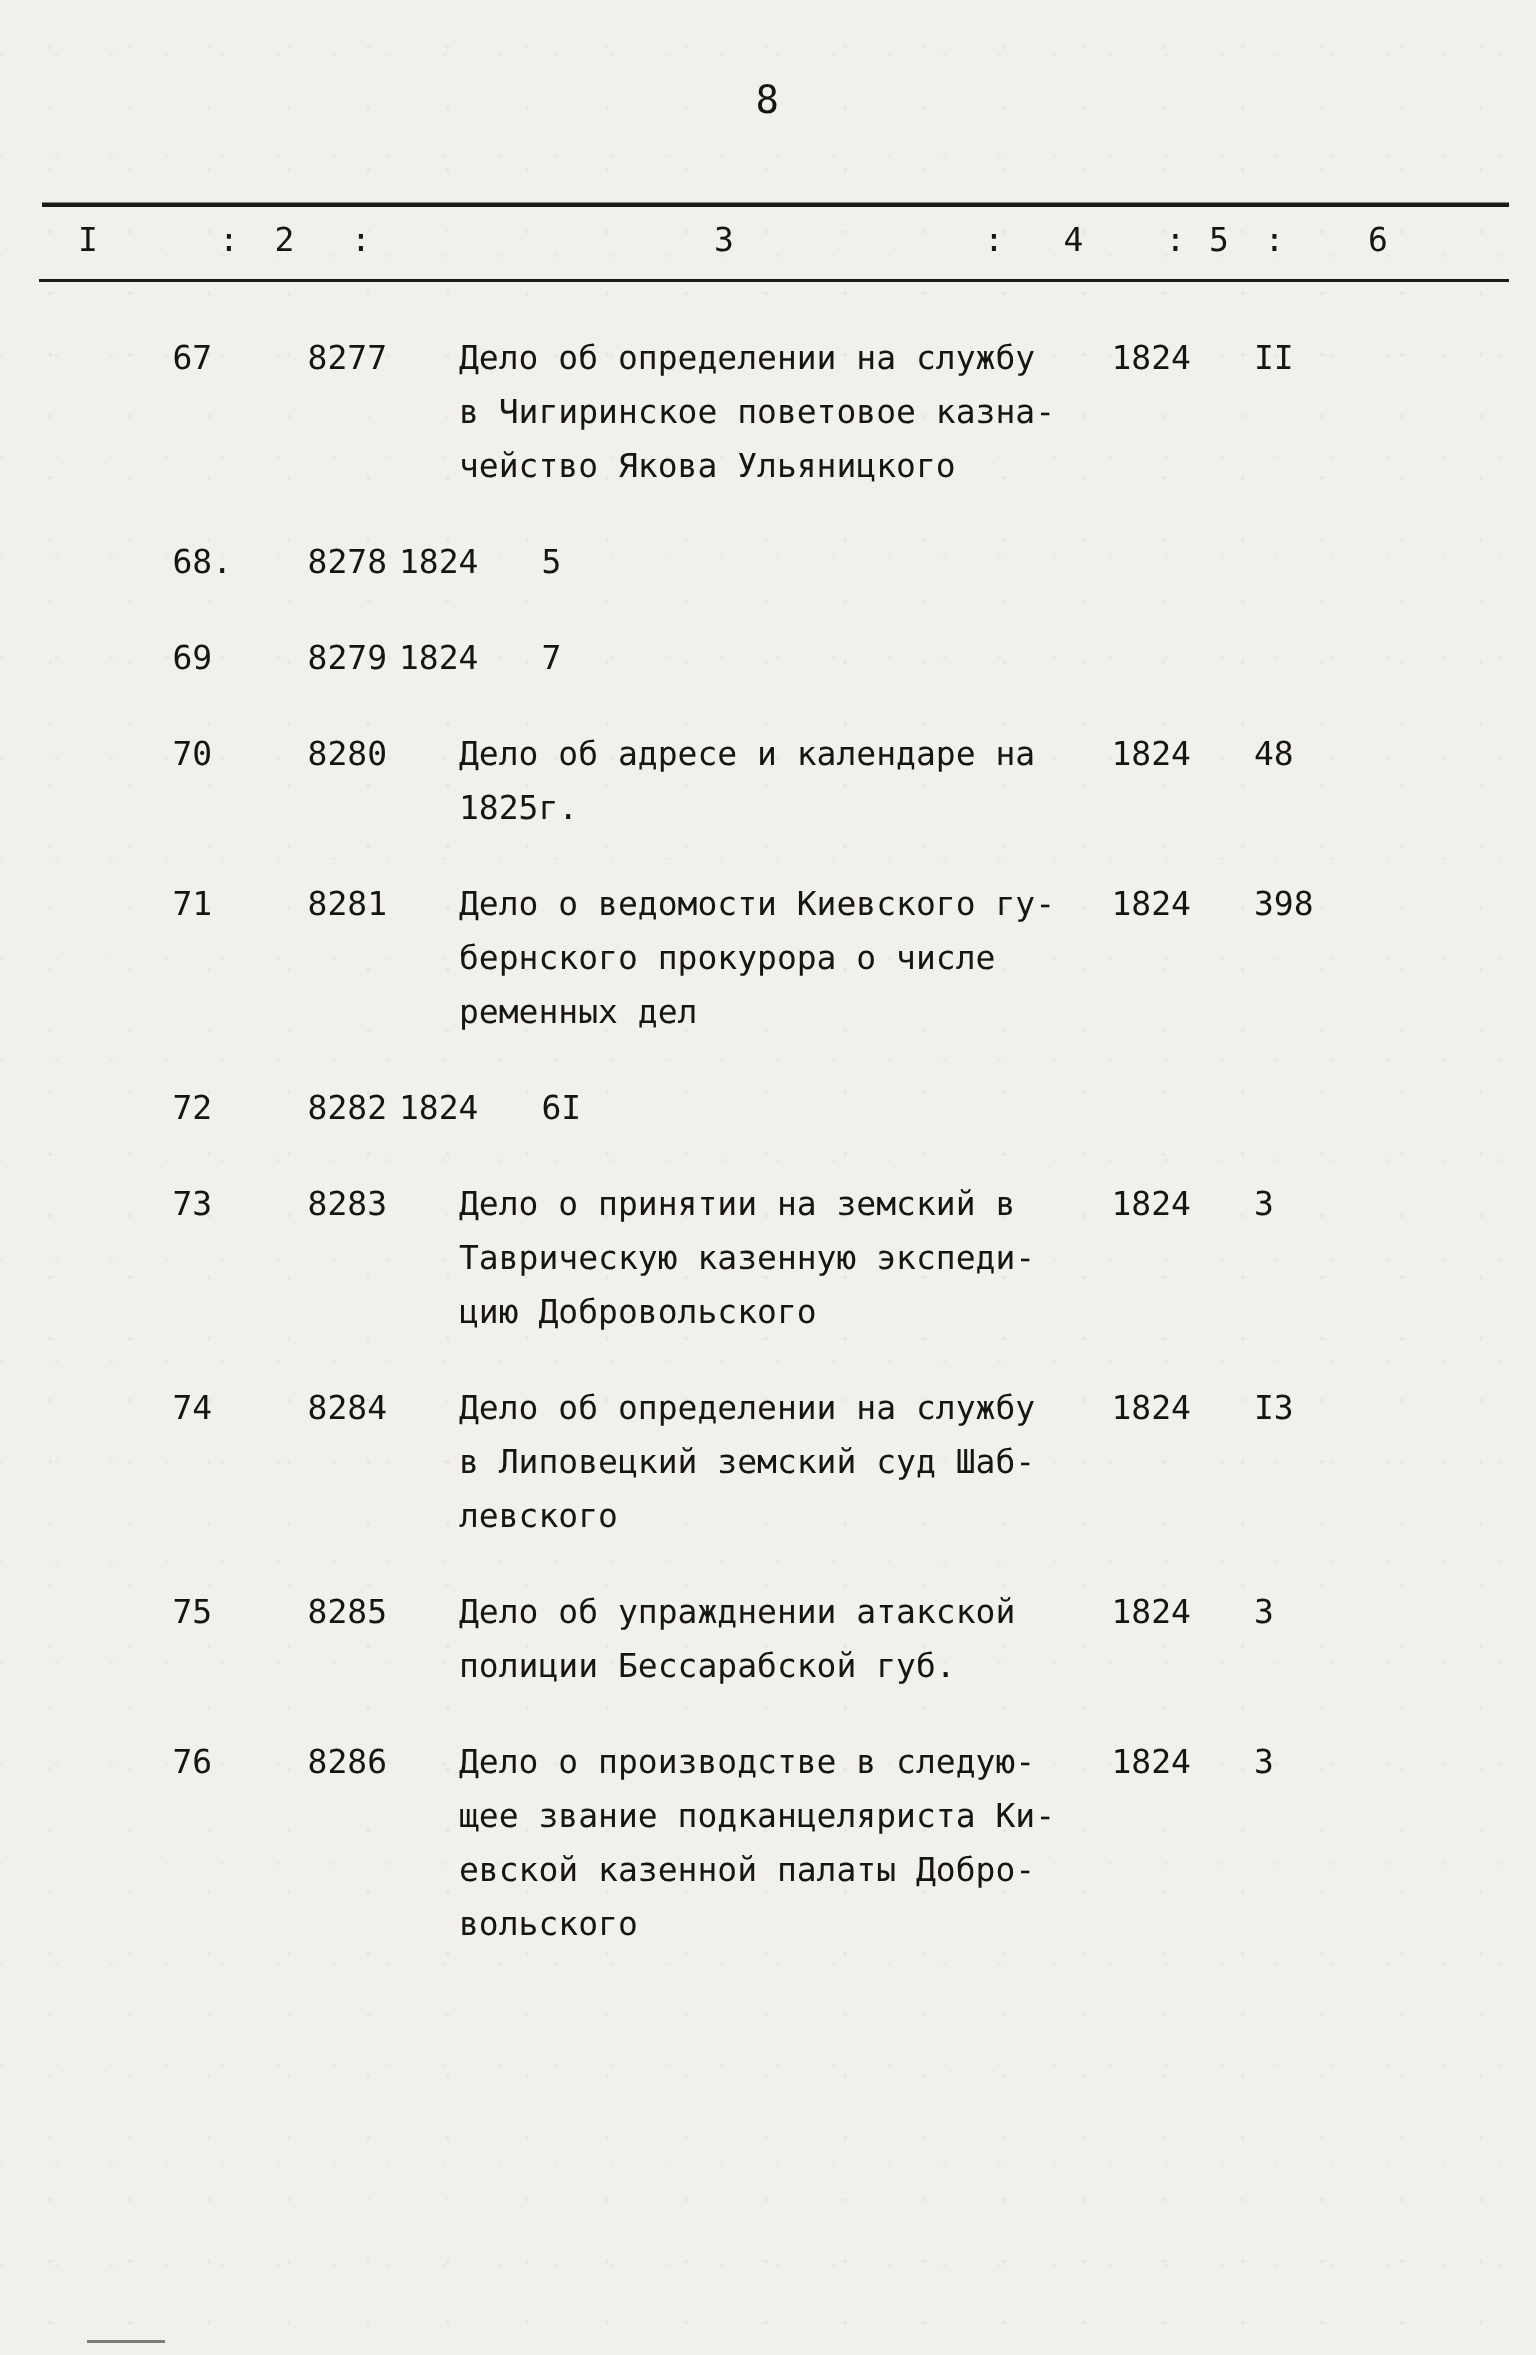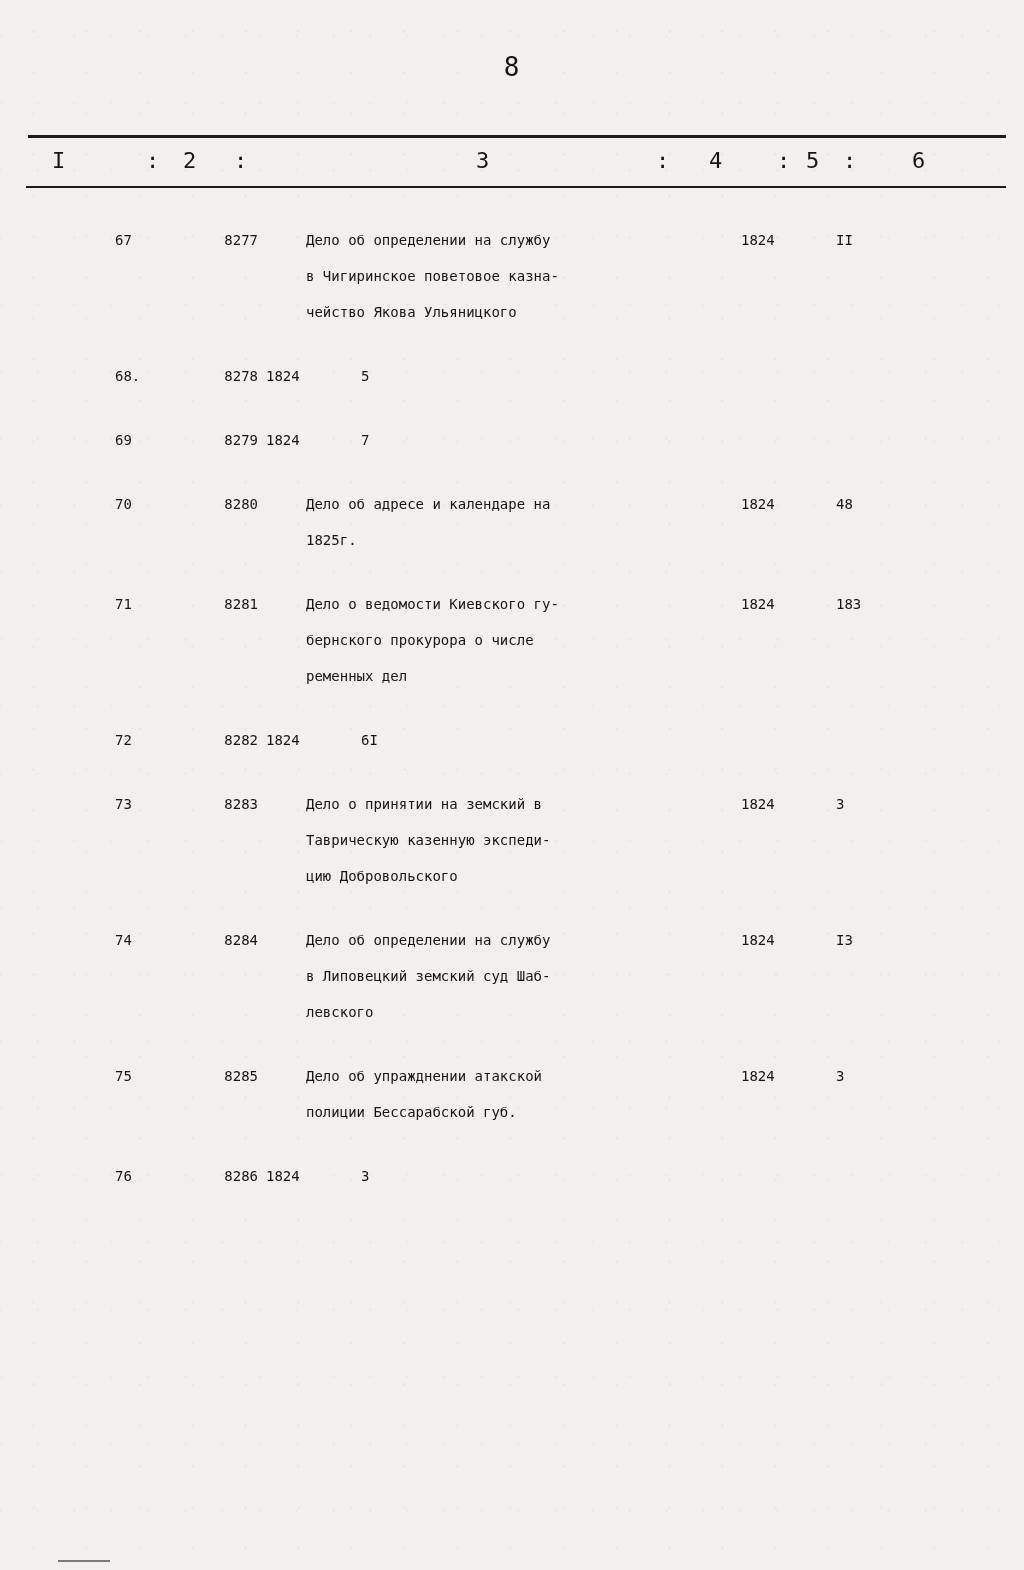--- a/index.html
+++ b/index.html
@@ -67,21 +67,21 @@
     position: absolute;
     top: 222px;
     left: 0;
     width: 1024px;
   }
   .row {
     display: flex;
     align-items: flex-start;
     padding-left: 115px;
     margin-bottom: 28px;
-    font-size: 14px;
+    font-size: 22px;
     line-height: 36px;
   }
   .col-num  { width: 57px;  flex: none; }
   .col-file { width: 86px;  flex: none; text-align: right; }
   .col-desc { width: 427px; flex: none; white-space: pre-line; margin-left: 48px; }
   .col-year { width: 95px;  flex: none; padding-left: 8px; }
   .col-pages{ width: 80px;  flex: none; }
   .bottom-mark {
     position: absolute;
     left: 58px;
@@ -150,21 +150,21 @@
     <div class="col-pages">48</div>
   </div>
 
   <div class="row">
     <div class="col-num">71</div>
     <div class="col-file">8281</div>
     <div class="col-desc">Дело о ведомости Киевского гу-
 бернского прокурора о числе
 ременных дел</div>
     <div class="col-year">1824</div>
-    <div class="col-pages">183</div>
+    <div class="col-pages">398</div>
   </div>
 
   <div class="row">
     <div class="col-num">72</div>
     <div class="col-file">8282</div>
     <div class="col-year">1824</div>
     <div class="col-pages">6I</div>
   </div>
 
   <div class="row">
@@ -192,20 +192,24 @@
     <div class="col-file">8285</div>
     <div class="col-desc">Дело об упражднении атакской
 полиции Бессарабской губ.</div>
     <div class="col-year">1824</div>
     <div class="col-pages">3</div>
   </div>
 
   <div class="row">
     <div class="col-num">76</div>
     <div class="col-file">8286</div>
+    <div class="col-desc">Дело о производстве в следую-
+щее звание подканцеляриста Ки-
+евской казенной палаты Добро-
+вольского</div>
     <div class="col-year">1824</div>
     <div class="col-pages">3</div>
   </div>
 </div>
 
   <div class="bottom-mark"></div>
 
 </div>
 
 </body></html>

